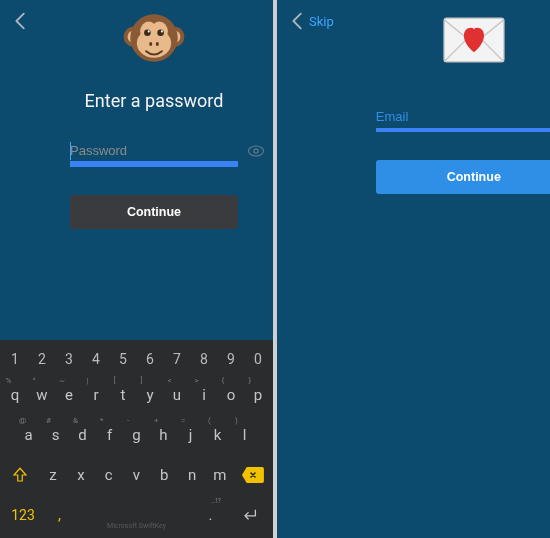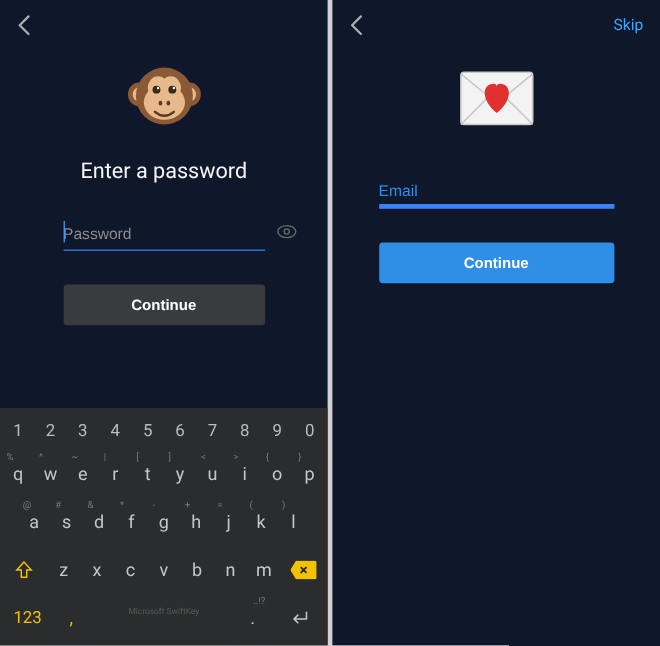--- a/index.html
+++ b/index.html
@@ -7,27 +7,26 @@
     background: #d0d0d0;
     font-family: -apple-system, 'Segoe UI', Roboto, Arial, sans-serif;
     width: 550px;
     height: 538px;
     overflow: hidden;
     display: flex;
     gap: 4px;
     padding: 0;
   }
   .screen {
-    background: #0f172a;
+    background: #0c4a6e;
     width: 273px;
     height: 538px;
     position: relative;
     color: #f5f5f5;
     display: flex;
-    flex-direction: column;
     overflow: hidden;
   }
   .topbar {
     height: 42px;
     display: flex;
     align-items: center;
     padding: 0 10px;
   }
   .back-arrow {
     width: 22px;
@@ -59,21 +58,21 @@
   .title {
     margin-top: 18px;
     font-size: 18px;
     font-weight: 400;
     color: #f5f5f5;
   }
   .input-row {
     margin-top: 28px;
     width: 168px;
     position: relative;
-    border-bottom: 1px solid #3b82f6;
+    border-bottom: 6px solid #3b82f6;
     display: flex;
     align-items: center;
     height: 28px;
   }
   .input-row input {
     background: transparent;
     border: none;
     outline: none;
     color: #ddd;
     font-size: 13px;
@@ -161,21 +160,21 @@
     background:#f2c100;
     width:22px;height:16px;
     border-radius:2px;
     display:flex;align-items:center;justify-content:center;
     clip-path: polygon(22% 0, 100% 0, 100% 100%, 22% 100%, 0 50%);
   }
   .key.numtoggle { color:#f2c100; font-size:14px; min-width:34px; flex:1.4; }
   .key.comma { color:#f2c100; min-width:20px; flex:0.9;}
   .kb-brand {
     position:absolute;
-    bottom:24px;
+    bottom:8px;
     left:50%;
     transform:translateX(-50%);
     font-size:7px;
     color:#5a5a5a;
   }
   .key.enter { min-width:36px; flex:1.5; }
   .key.dot { min-width:20px; flex:0.9; }
   .row-nums .key { font-size:14px; color:#bcbcbc; height:30px; }
 </style>
 </head>

